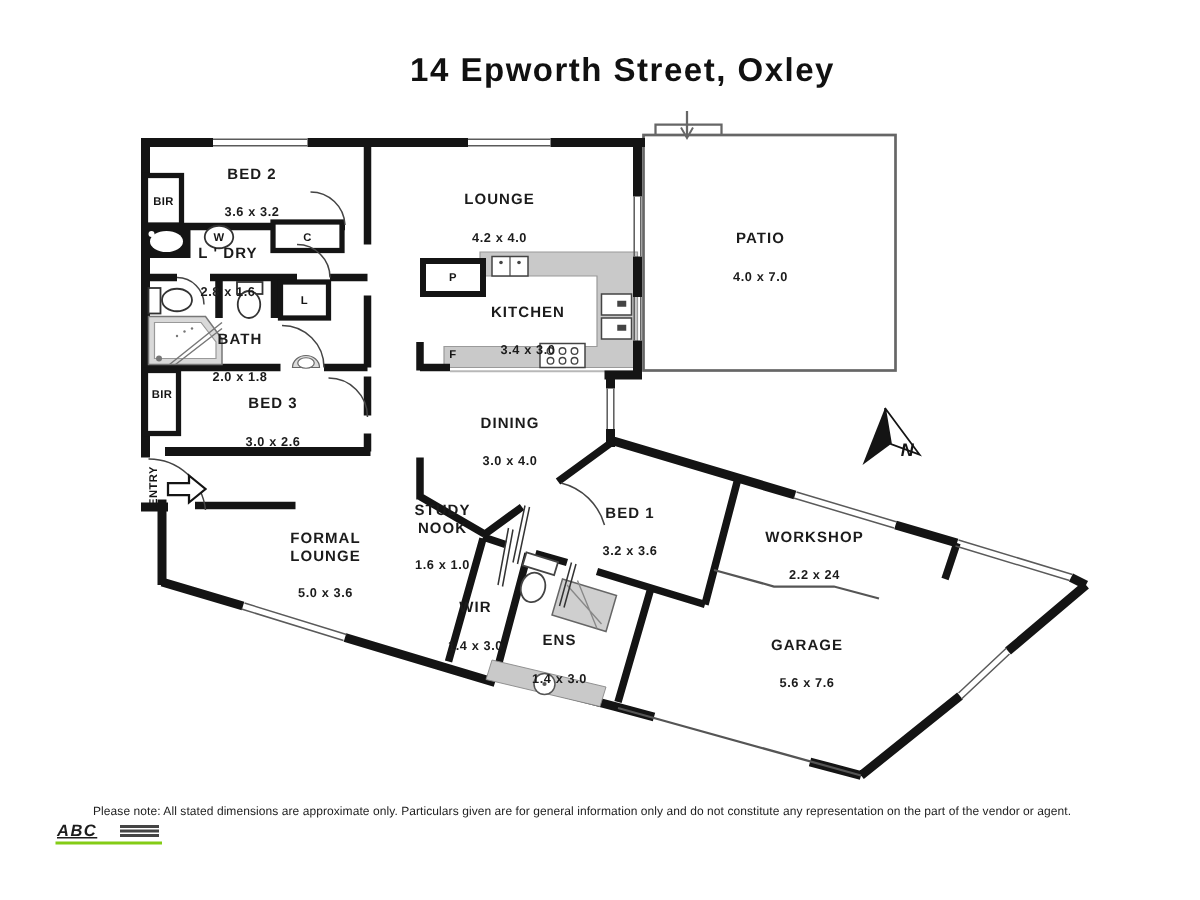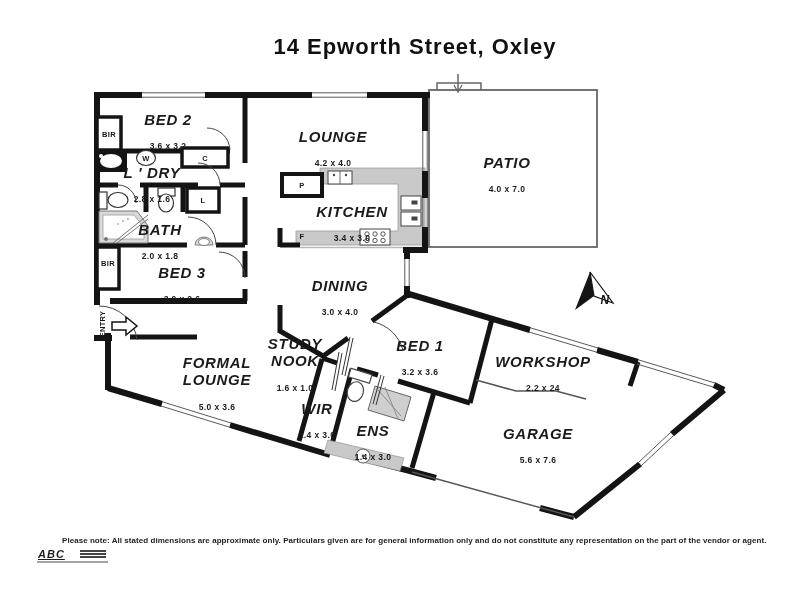--- a/index.html
+++ b/index.html
@@ -5,30 +5,30 @@
   html,body{margin:0;padding:0;}
   body{width:800px;height:600px;background:#ffffff;position:relative;overflow:hidden;
        font-family:"Liberation Sans",sans-serif;}
   .canvas{position:absolute;inset:0;}
   .title{position:absolute;top:34px;left:0;width:830px;text-align:center;margin:0;
          font-size:22px;font-weight:bold;letter-spacing:1px;color:#111;}
   svg.plan{position:absolute;left:0;top:0;}
   #labels-layer{position:absolute;inset:0;pointer-events:none;}
   .room-label{position:absolute;transform:translateX(-50%);text-align:center;
               color:#1b1b1b;font-weight:bold;}
-  .room-name{font-size:15px;letter-spacing:.7px;line-height:1.15;white-space:pre-line;font-style:italic;}
+  .room-name{font-size:10px;letter-spacing:.7px;line-height:1.15;white-space:pre-line;}
   .room-dims{font-size:8.5px;letter-spacing:.4px;margin-top:13px;}
   .feature-label{position:absolute;transform:translate(-50%,-50%);font-weight:bold;
                  font-size:7.5px;color:#151515;letter-spacing:.3px;}
   .feature-label.rot{transform:translate(-50%,-50%) rotate(-90deg);}
   .feature-label.compass{font-size:12px;font-style:italic;}
   .footer{position:absolute;left:0;top:536px;width:800px;color:#1d1d1d;}
   .disclaimer{position:absolute;left:62px;top:0;width:720px;font-size:8px;
-              letter-spacing:.05px;font-weight:bold;}
-  .logo{position:absolute;left:37px;top:12px;border-bottom:2px solid #a3a3a3;
+              letter-spacing:.05px;}
+  .logo{position:absolute;left:37px;top:12px;border-bottom:2px solid #84cc16;
         padding:0 2px 1px 1px;display:flex;align-items:flex-end;gap:15px;}
   .logo-abc{font-weight:bold;font-style:italic;font-size:11px;letter-spacing:1px;
             text-decoration:underline;}
   .fineprint{display:flex;flex-direction:column;gap:1.5px;padding-bottom:2px;}
   .fineprint i{display:block;width:26px;height:1.6px;background:#444;}
 </style>
 </head>
 <body>
 
 <div class="canvas">

